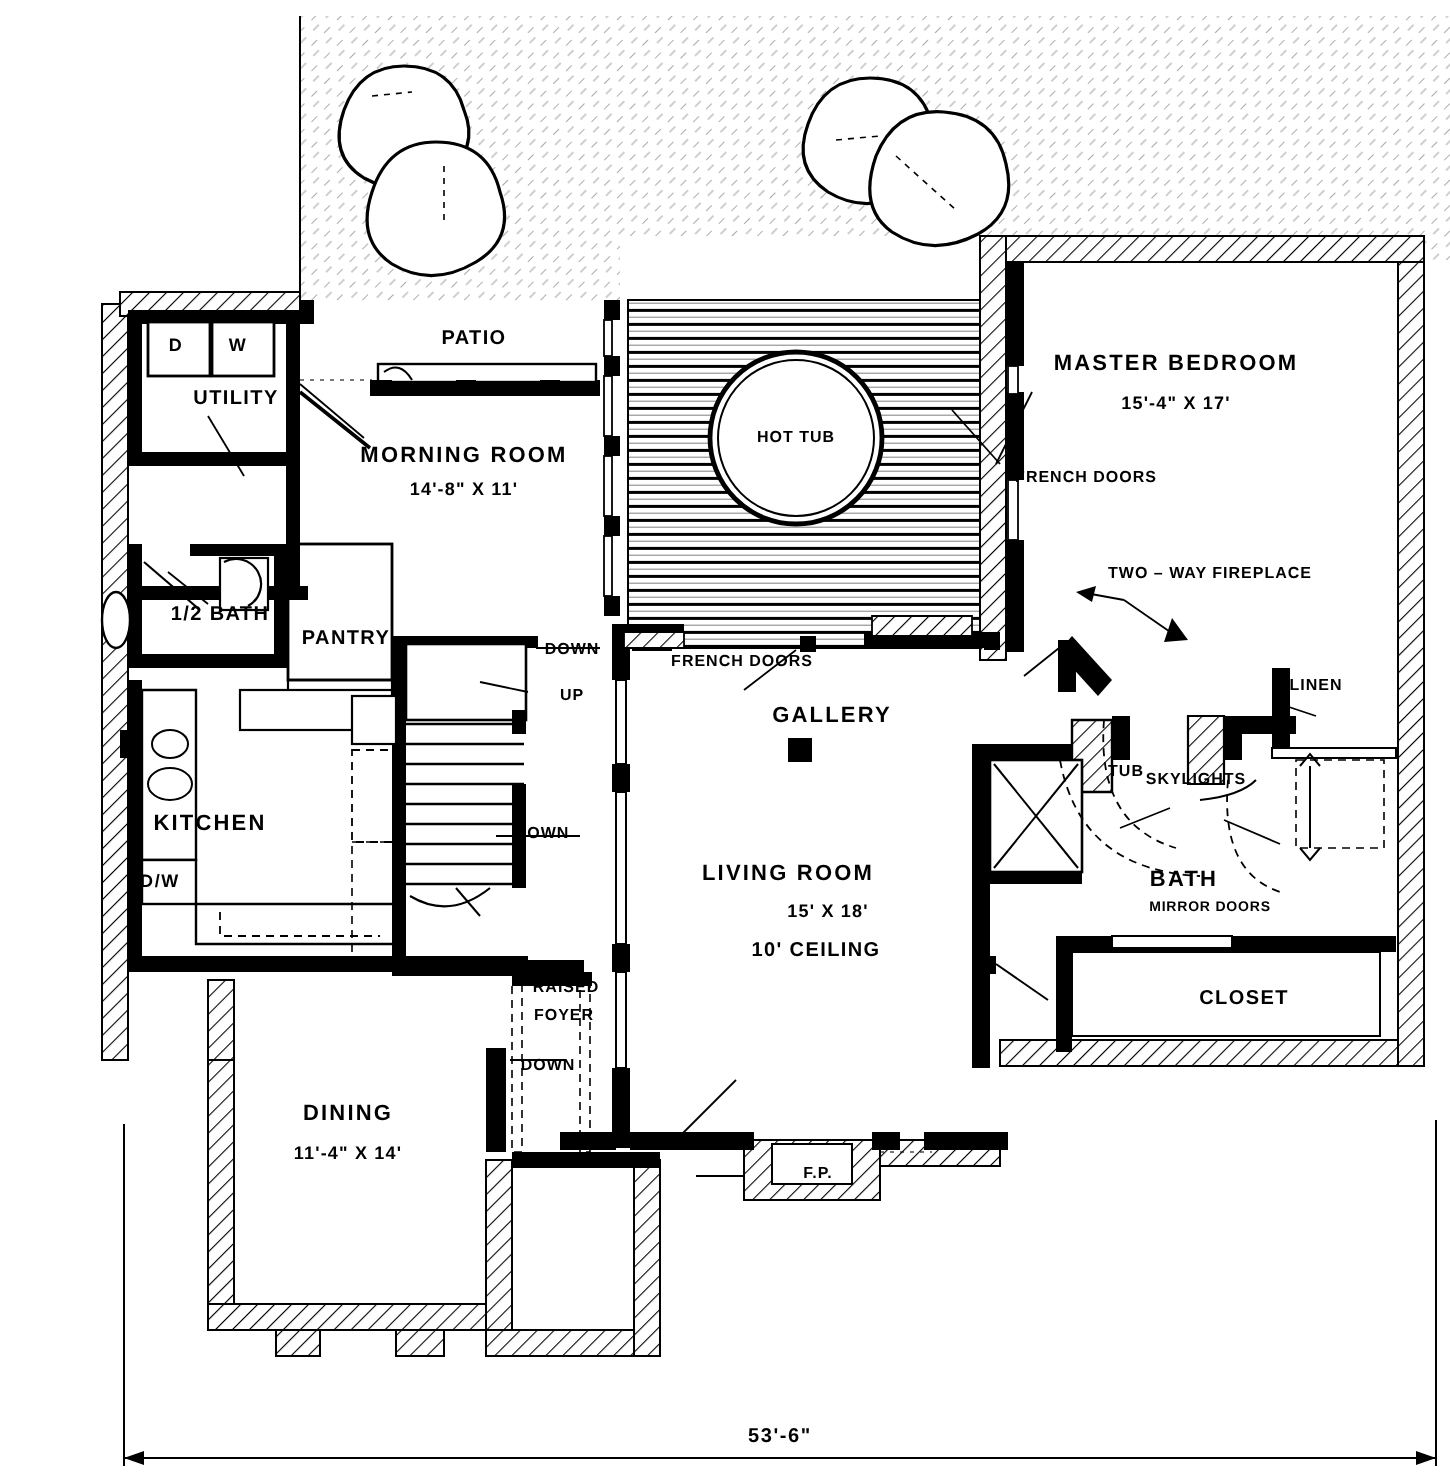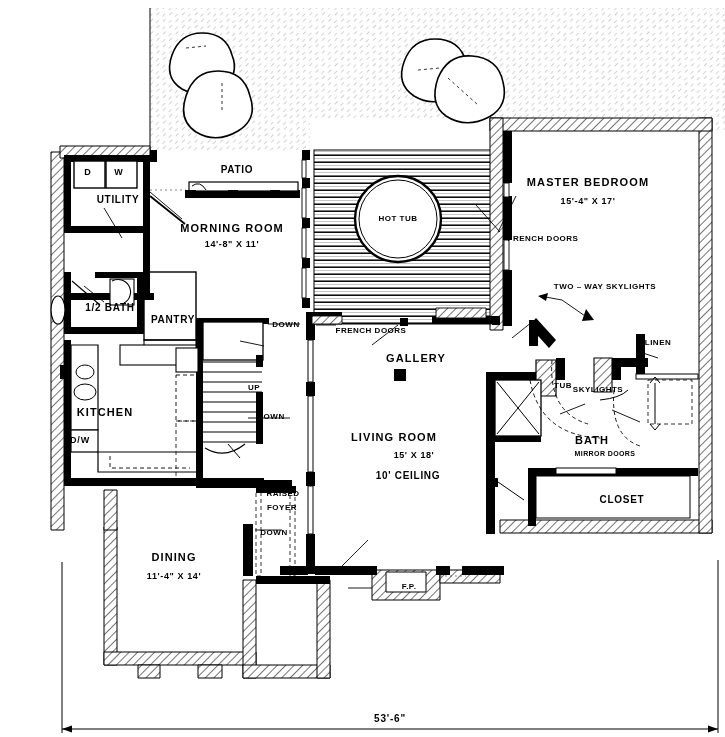--- a/index.html
+++ b/index.html
@@ -342,29 +342,29 @@
   <div class="lbl note" style="left:96px;  top:308px;">1/2 BATH</div>
   <div class="lbl note" style="left:159px; top:320px;">PANTRY</div>
   <div class="lbl room" style="left:592px; top:441px;">BATH</div>
   <div class="lbl note" style="left:608px; top:500px;">CLOSET</div>
   <div class="lbl note" style="left:223px; top:170px;">PATIO</div>
   <div class="lbl small" style="left:398px; top:219px;">HOT TUB</div>
 
   <div class="lbl note" style="left:394px; top:476px;">10' CEILING</div>
   <div class="lbl small" style="left:543px; top:239px;">FRENCH DOORS</div>
   <div class="lbl small" style="left:371px; top:331px;">FRENCH DOORS</div>
-  <div class="lbl small" style="left:605px; top:287px;">TWO – WAY SKYLIGHTS</div>
+  <div class="lbl small" style="left:605px; top:287px;">TWO – WAY FIREPLACE</div>
   <div class="lbl small" style="left:658px; top:343px;">LINEN</div>
   <div class="lbl small" style="left:563px; top:386px;text-align:right;">TUB</div>
   <div class="lbl small" style="left:598px; top:390px;">SKYLIGHTS</div>
   <div class="lbl tiny" style="left:605px; top:454px;">MIRROR DOORS</div>
   <div class="lbl small" style="left:283px; top:494px;">RAISED</div>
   <div class="lbl small" style="left:282px; top:508px;">FOYER</div>
   <div class="lbl small" style="left:286px; top:325px;">DOWN</div>
-  <div class="lbl small" style="left:254px; top:348px;margin-top:40px;">UP</div>
+  <div class="lbl small" style="left:286px; top:348px;">UP</div>
   <div class="lbl small" style="left:271px; top:417px;">DOWN</div>
   <div class="lbl small" style="left:274px; top:533px;">DOWN</div>
   <div class="lbl small" style="left:403px; top:587px;padding-left:12px;">F.P.</div>
   <div class="lbl appl" style="left:80px;  top:441px;">D/W</div>
   <div class="lbl appl" style="left:88px;  top:173px;">D</div>
   <div class="lbl appl" style="left:119px; top:173px;">W</div>
 
   <div class="lbl overall" style="left:390px; top:719px;">53'-6"</div>
 
 </div>

